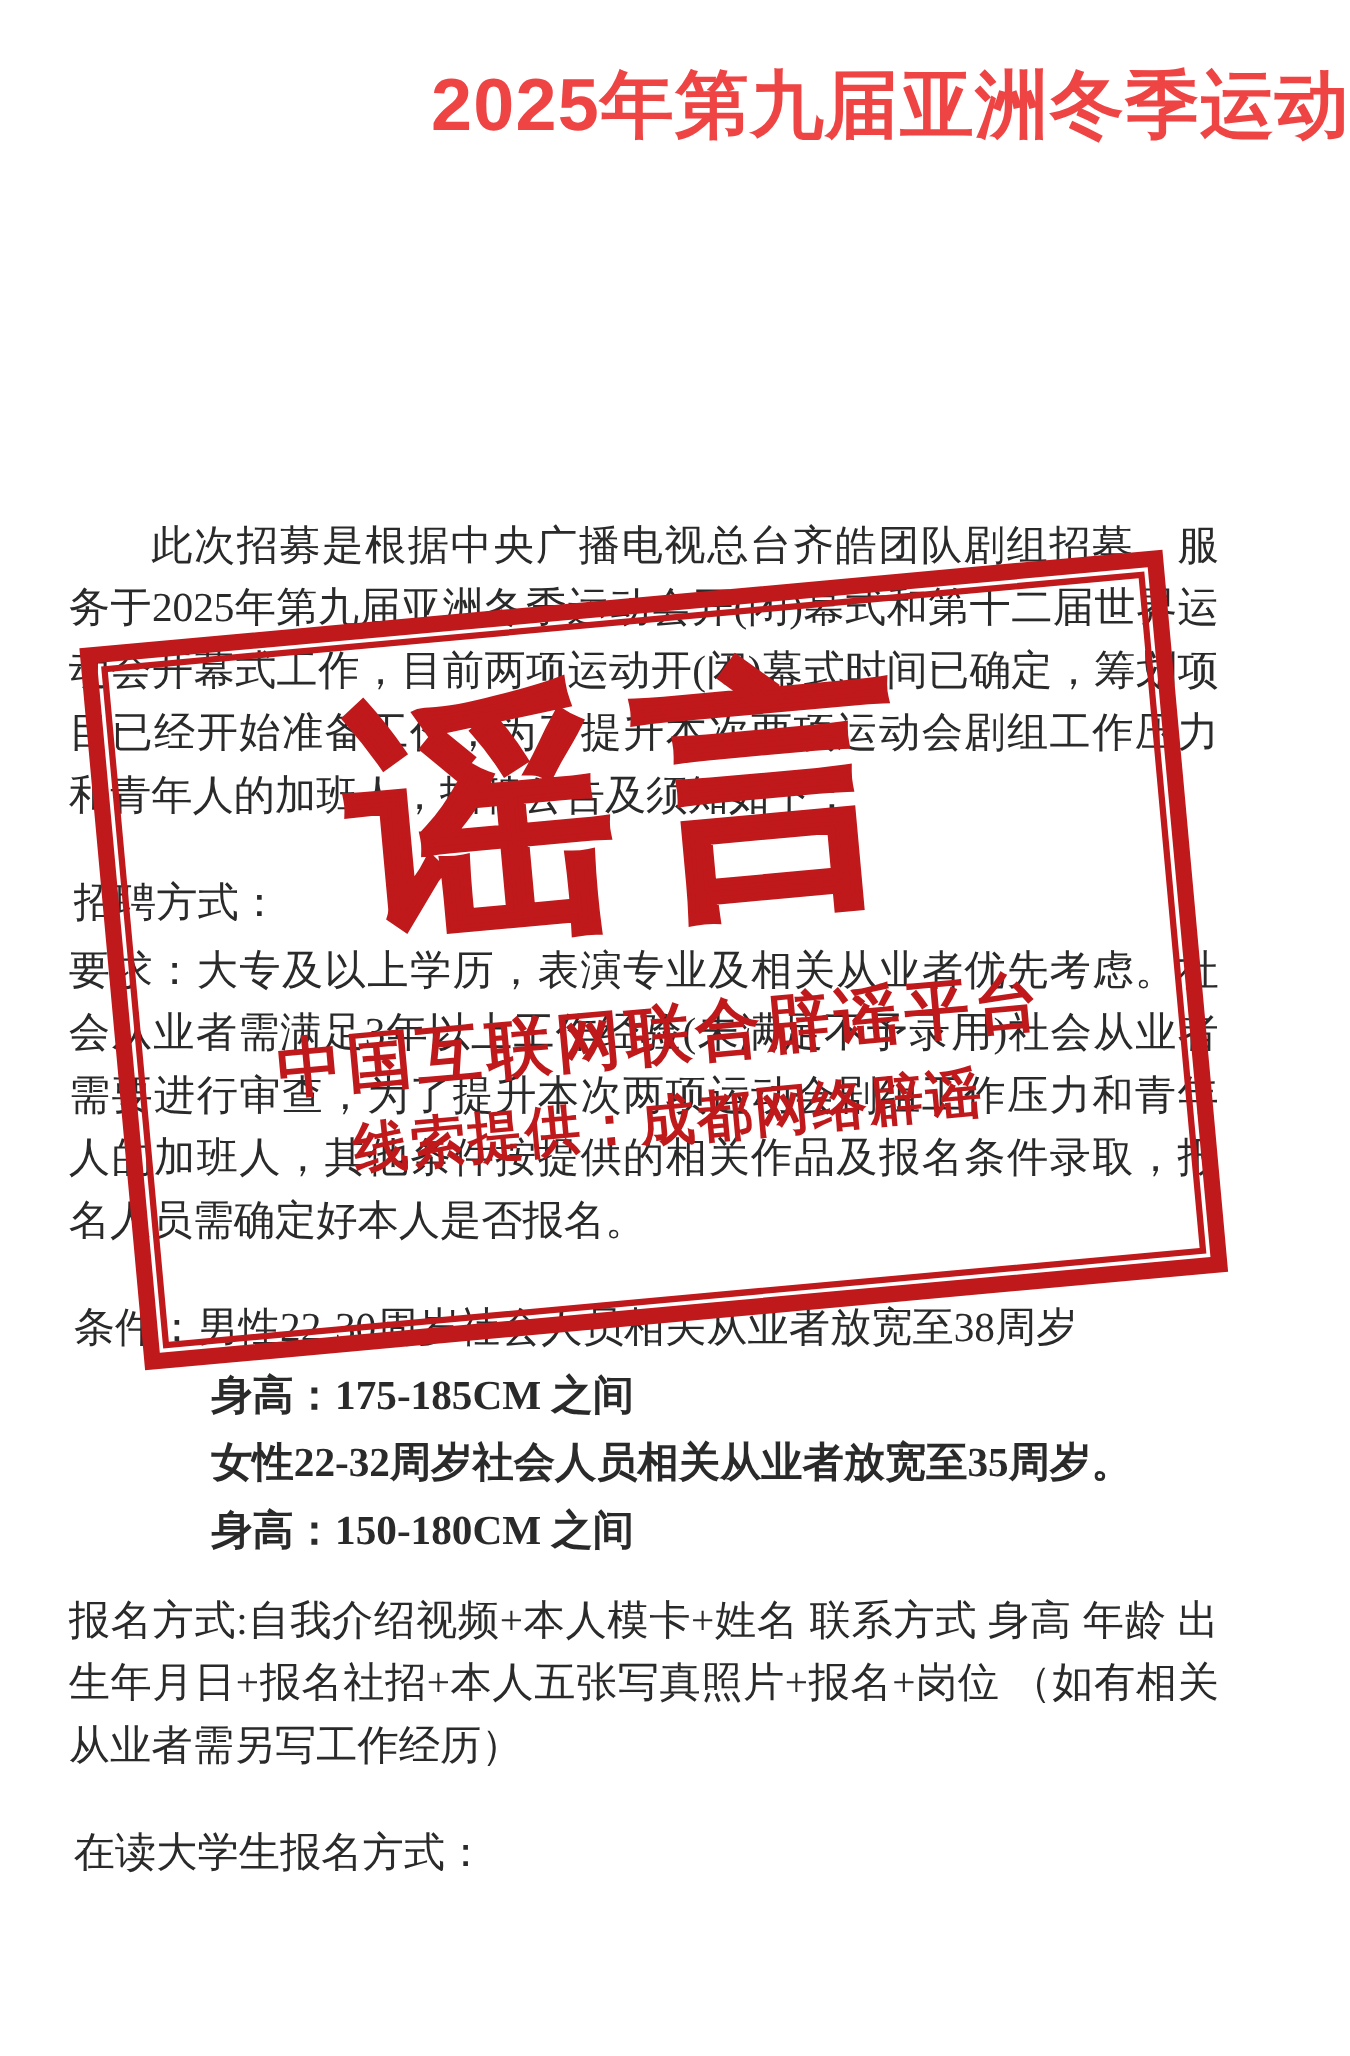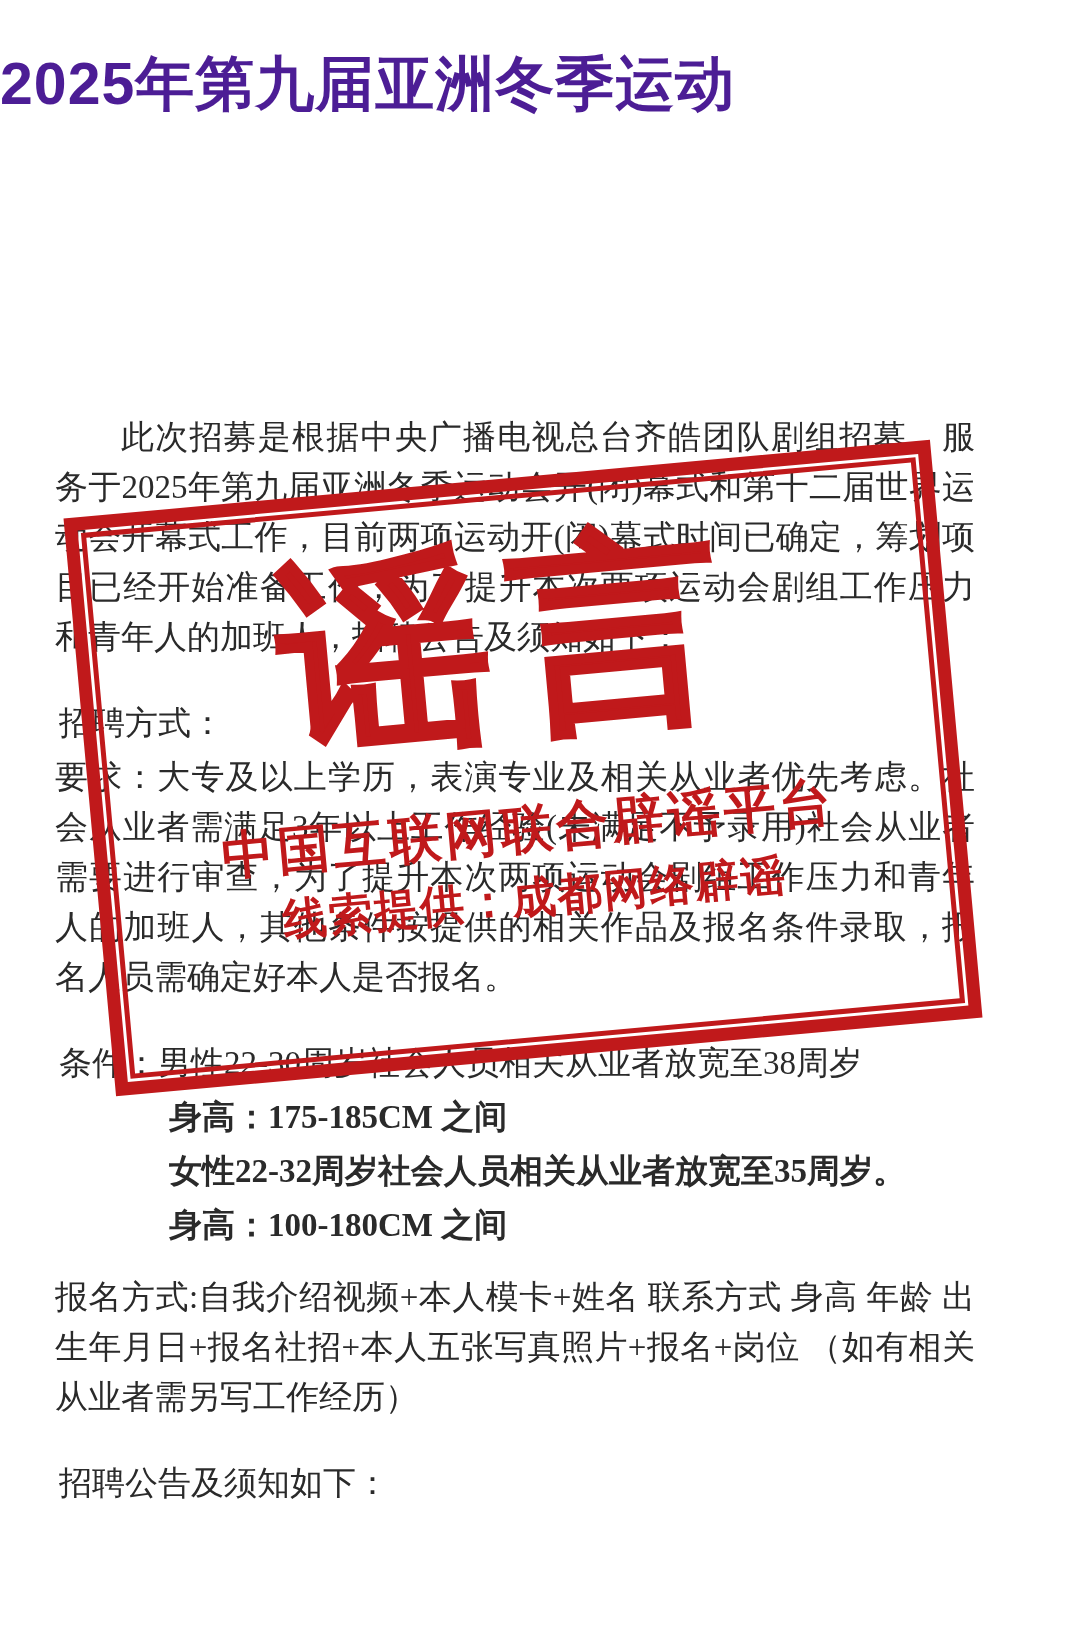--- a/index.html
+++ b/index.html
@@ -17,27 +17,27 @@
     background: #ffffff;
     overflow: hidden;
   }
 
   
   .doc-title {
     position: absolute;
     top: 46px;
     left: 0;
     width: 1080px;
-    text-align: left;
+    text-align: right;
     font-family: "Liberation Sans", sans-serif;
     font-weight: bold;
     font-size: 59px;
     line-height: 76px;
     letter-spacing: 1px;
-    color: #4c1d95;
+    color: #ef4444;
   }
   .doc-title .tline { display: block; white-space: nowrap; }
 
   
   .body-text {
     position: absolute;
     top: 412px;
     left: 55px;
     width: 920px;
     font-size: 33px;
@@ -133,26 +133,26 @@
     <p class="para">要求：大专及以上学历，表演专业及相关从业者优先考虑。社会从业者需满足3年以上工作经验(未满足不予录用)社会从业者需要进行审查，为了提升本次两项运动会剧组工作压力和青年人的加班人，其他条件按提供的相关作品及报名条件录取，报名人员需确定好本人是否报名。</p>
     <p class="para blank"></p>
     <p class="para tight">条件：男性22-30周岁社会人员相关从业者放宽至38周岁</p>
     <p class="para tight">
         <span class="sub-line">身高：175-185CM 之间</span>
       </p>
     <p class="para tight">
         <span class="sub-line">女性22-32周岁社会人员相关从业者放宽至35周岁。</span>
       </p>
     <p class="para tight">
-        <span class="sub-line">身高：100-180CM 之间</span>
+        <span class="sub-line">身高：150-180CM 之间</span>
       </p>
     <p class="para blank"></p>
     <p class="para">报名方式:自我介绍视频+本人模卡+姓名 联系方式 身高 年龄 出生年月日+报名社招+本人五张写真照片+报名+岗位 （如有相关从业者需另写工作经历）</p>
     <p class="para blank"></p>
-    <p class="para tight">招聘公告及须知如下：</p>
+    <p class="para tight">在读大学生报名方式：</p>
   </div>
 
   <div class="stamp">
     <div class="stamp-outer"></div>
     <div class="stamp-inner"></div>
     <div class="stamp-word">谣言</div>
     <div class="stamp-sub1">中国互联网联合辟谣平台</div>
     <div class="stamp-sub2">线索提供：成都网络辟谣</div>
   </div>
 

